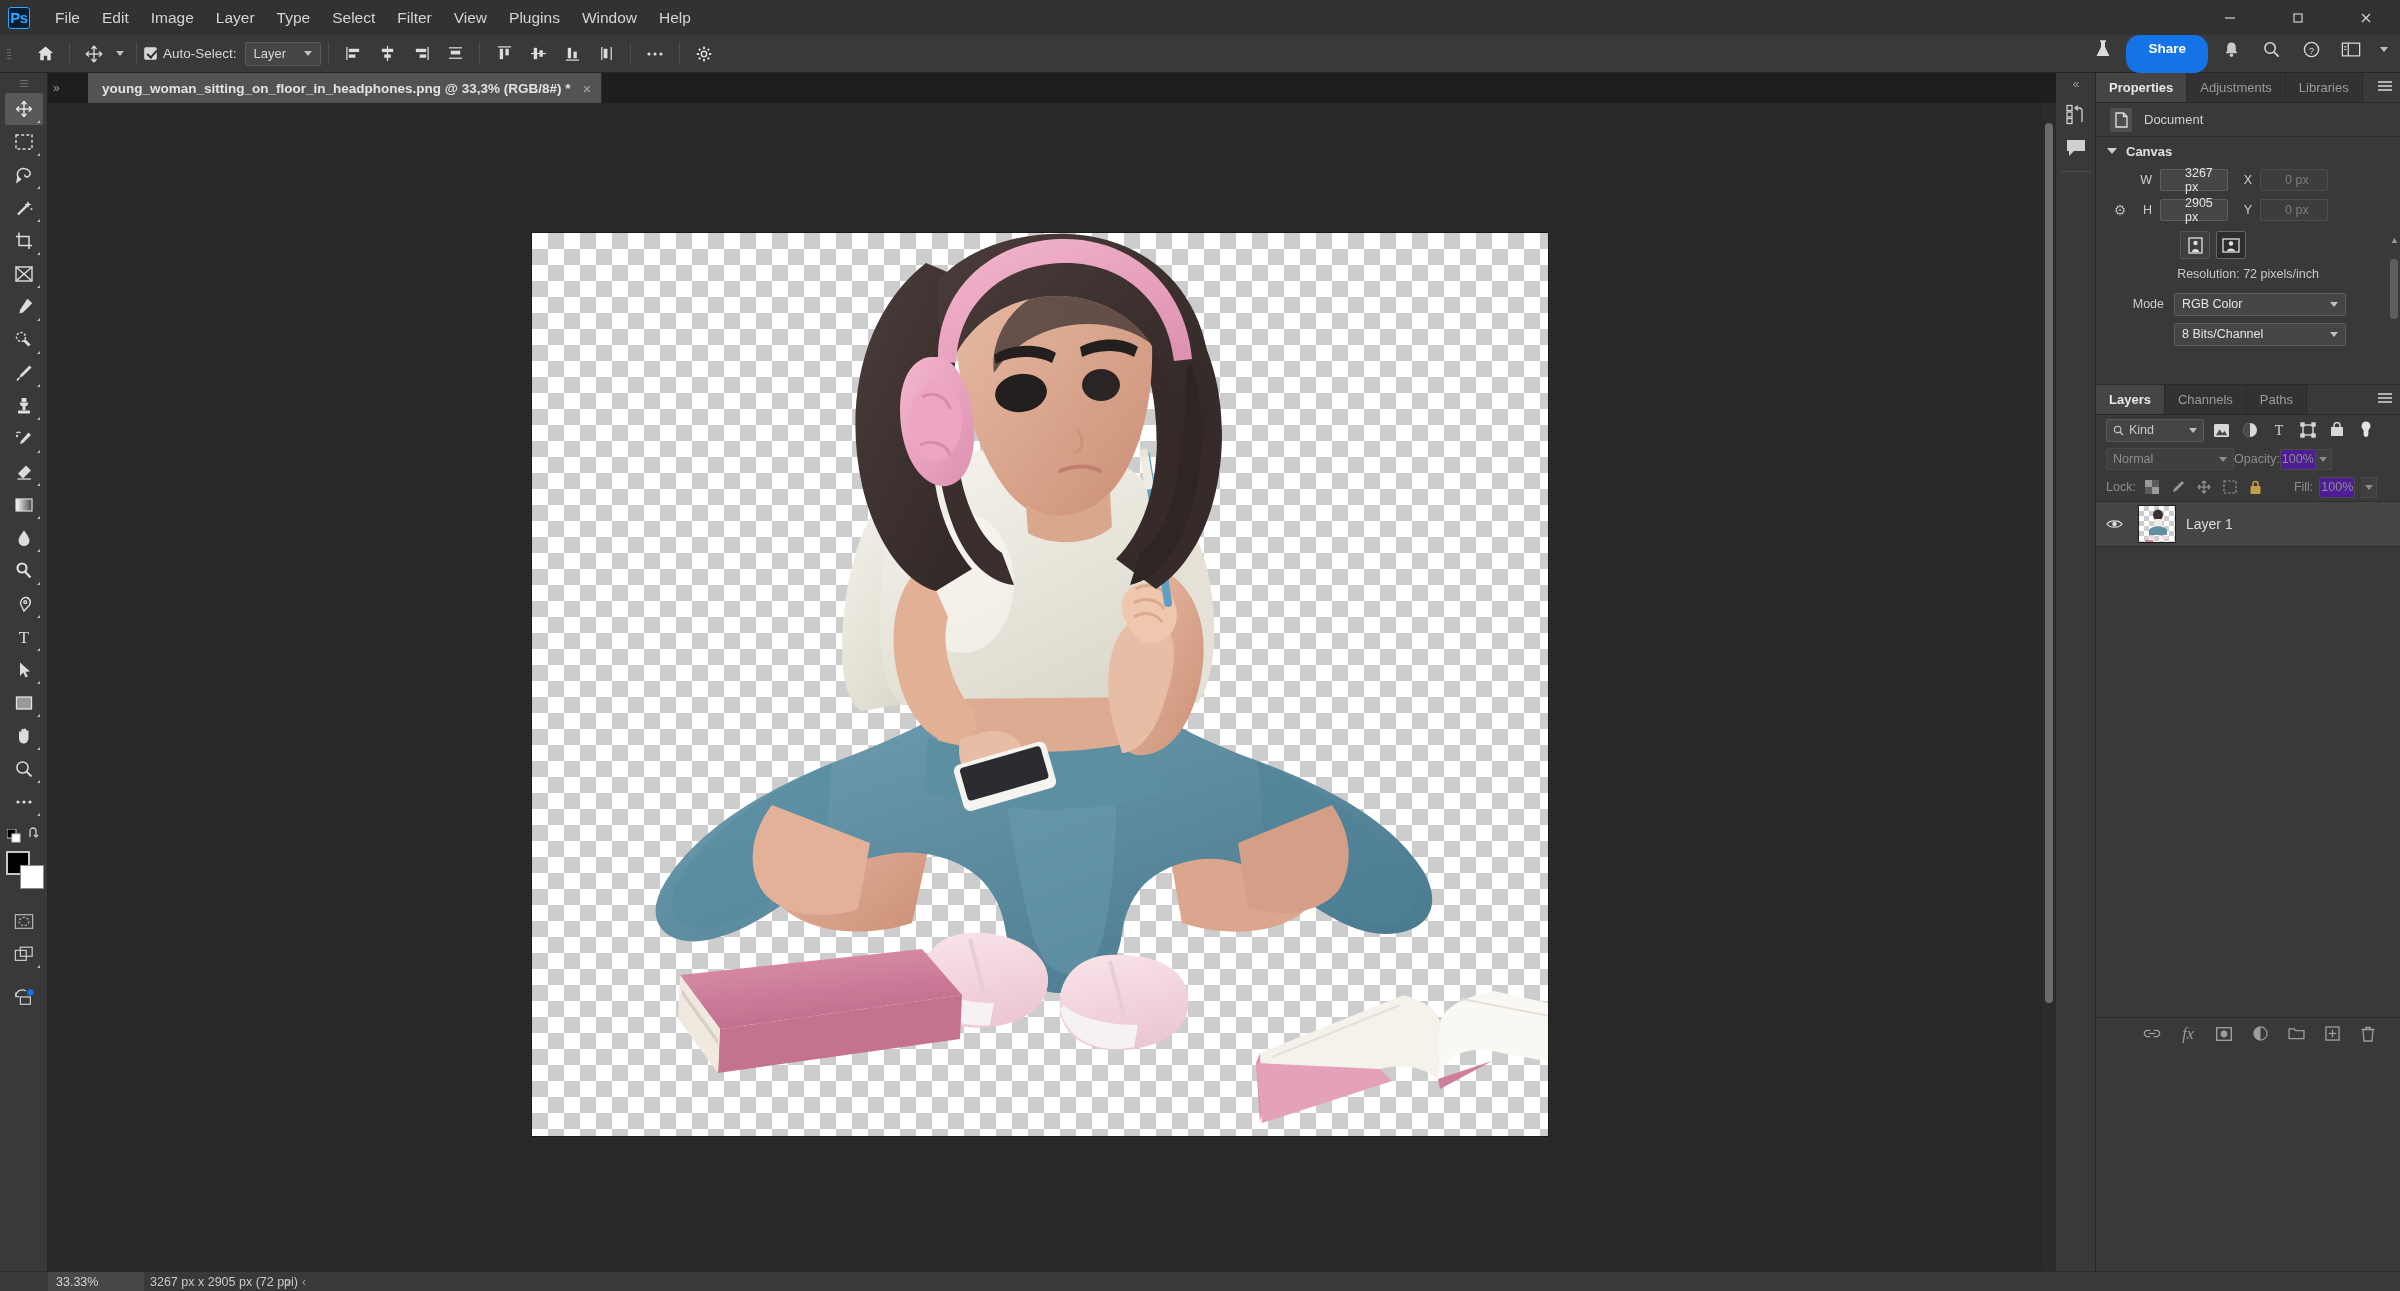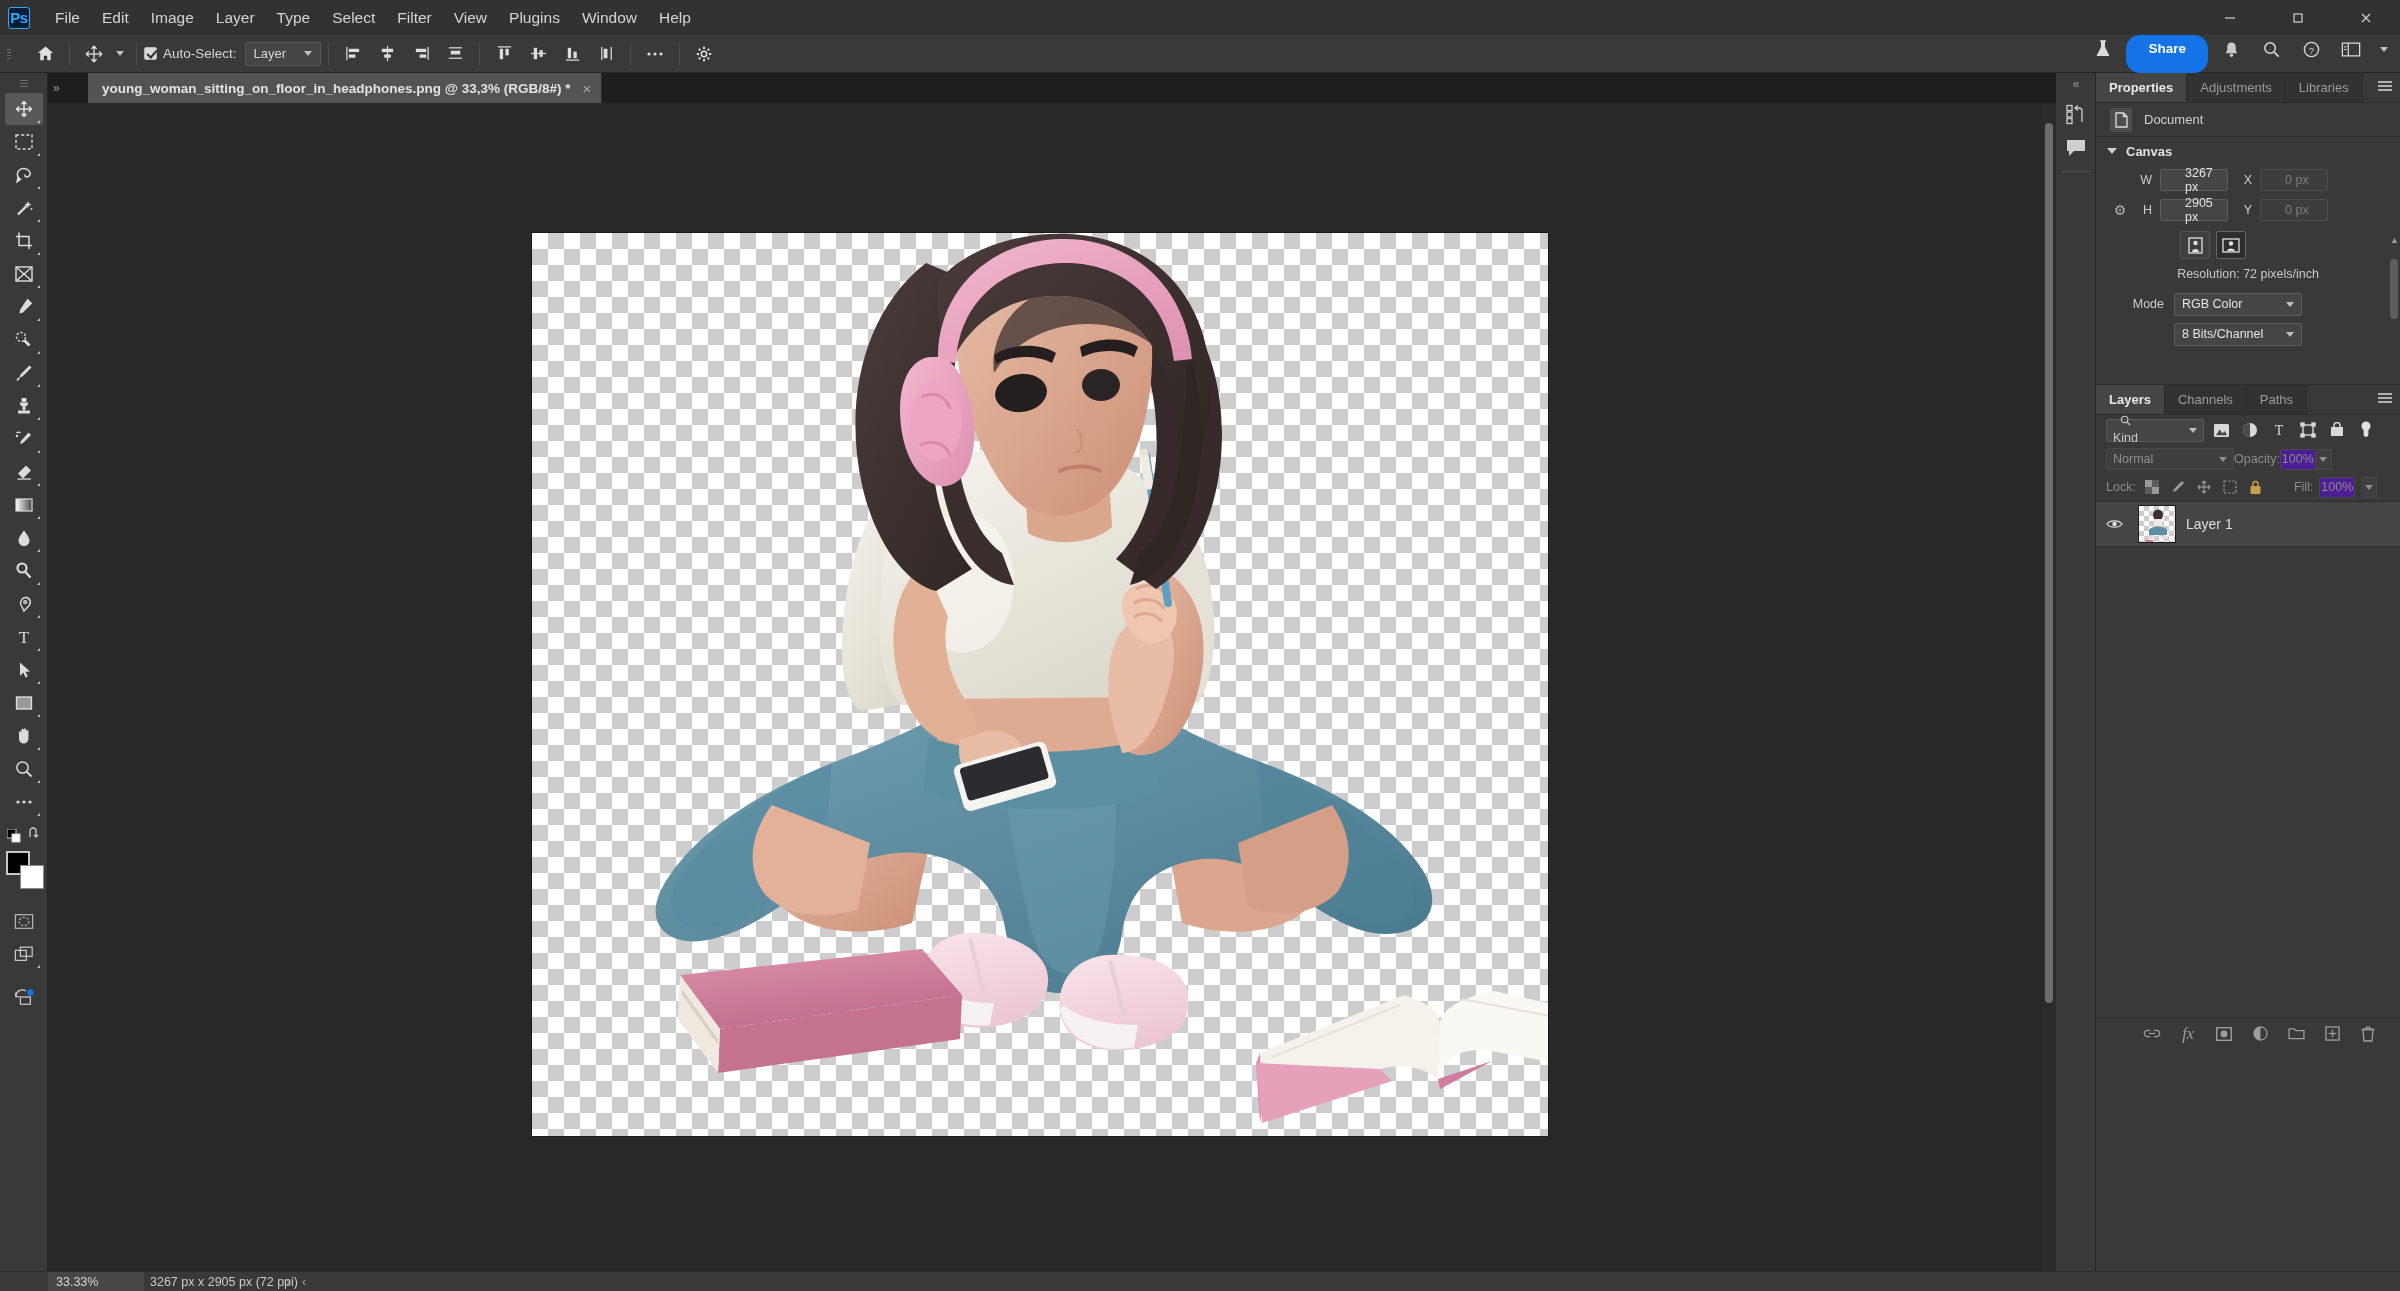--- a/index.html
+++ b/index.html
@@ -223,21 +223,21 @@
   .fld.dim { color:#7d7d7d; background:#3d3d3d; border-color:#4d4d4d; }
   .orient-row { display:flex; gap:6px; padding-left:84px; padding-top:6px; height:36px; }
   .orient-btn { width:30px;height:28px; background:#3f3f3f; border:1px solid #545454;
      border-radius:2px; display:flex;align-items:center;justify-content:center; color:#ddd; }
   .orient-btn.active { background:#2d2d2d; border-color:#666; }
   .res-line { text-align:center; color:#c9c9c9; font-size:12.5px; padding:6px 0 8px 0; }
   .mode-row { display:flex;align-items:center;gap:10px; padding-left:16px; height:30px; }
   .mode-label{color:#cdcdcd;font-size:12.5px;width:52px;text-align:right;}
   .dd {
     background:#454545;border:1px solid #5d5d5d;border-radius:2px;color:#e4e4e4;
-    font-size:12.5px;height:23px;width:128px;display:flex;align-items:center;
+    font-size:12.5px;height:23px;width:172px;display:flex;align-items:center;
     padding:0 7px; justify-content:space-between;
   }
   .prop-scroll { position:absolute; right:2px; top:70px; width:8px; height:220px; }
   .prop-scroll .th { position:absolute;left:0;top:12px;width:8px;height:60px;background:#5e5e5e;border-radius:4px;}
   .prop-scroll .ar { color:#9a9a9a; font-size:9px; text-align:center; }
 
   
   .layers-filter { height:30px; display:flex;align-items:center;gap:5px;padding:0 10px; }
   .kindbox {
     background:#454545;border:1px solid #5a5a5a;border-radius:2px;height:23px;width:98px;
@@ -990,21 +990,21 @@
         <div class="ptab">Paths</div>
         <div class="pmenu">
             <i></i>
             <i></i>
             <i></i>
           </div>
       </div>
 
       <div class="layers-filter">
         <div class="kindbox">
-          <span style="display:flex;align-items:center;gap:5px;flex-direction:column;">
+          <span style="display:flex;align-items:center;gap:5px;">
             <svg width="11" height="11" viewBox="0 0 12 12">
                 <circle cx="5" cy="5" r="3.6" fill="none" stroke="#c8c8c8" stroke-width="1.2"></circle>
                 <line x1="7.6" y1="7.6" x2="11" y2="11" stroke="#c8c8c8" stroke-width="1.4"></line>
               </svg>
             <span>Kind</span>
           </span>
           <span class="caret"></span>
         </div>
         <div class="filt-ico">
           <svg width="17" height="15" viewBox="0 0 18 16">

